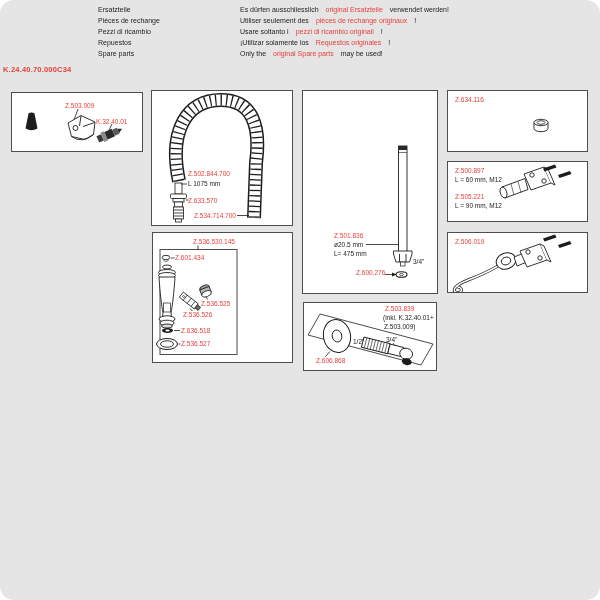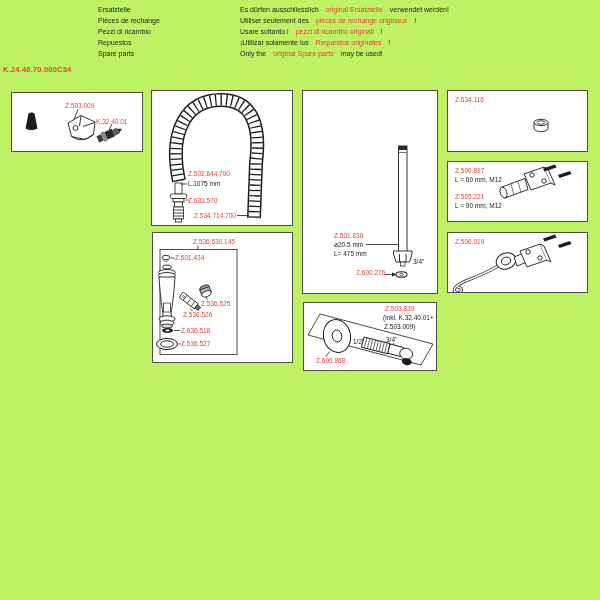--- a/index.html
+++ b/index.html
@@ -1,18 +1,18 @@
 <!DOCTYPE html>
 <html><head>
 <meta charset="utf-8">
 <style>
 * { margin:0; padding:0; box-sizing:border-box; }
 html,body { width:600px; height:600px; background:#fff; }
 body { font-family:"Liberation Sans", sans-serif; position:relative; }
-.page { position:absolute; inset:0; background:#bef264; overflow:hidden; }
+.page { position:absolute; inset:0; background:#e5e5e5; overflow:hidden;border-radius:14px; }
 .lang-col { position:absolute; left:98px; top:4px; font-size:7px; line-height:11px; color:#1d1d1b; }
 .notice-col { position:absolute; left:240px; top:4px; font-size:7px; line-height:11px; color:#1d1d1b; white-space:nowrap; }
 .notice-col .hl { color:#e8413c; margin:0 7px; }
 .code { position:absolute; left:3px; top:65px; font-size:7.5px; font-weight:bold; color:#e8413c; letter-spacing:0.2px; }
 .pbox { position:absolute; border:1px solid #4d4d4d; background:#fff; }
 .pbox svg { position:absolute; left:0; top:0; }
 .lbl { position:absolute; font-size:6.5px; line-height:7px; white-space:nowrap; }
 .red { color:#e8413c; }
 .blk { color:#1d1d1b; }
 svg path, svg rect, svg ellipse, svg circle, svg line, svg polygon { vector-effect:none; }

